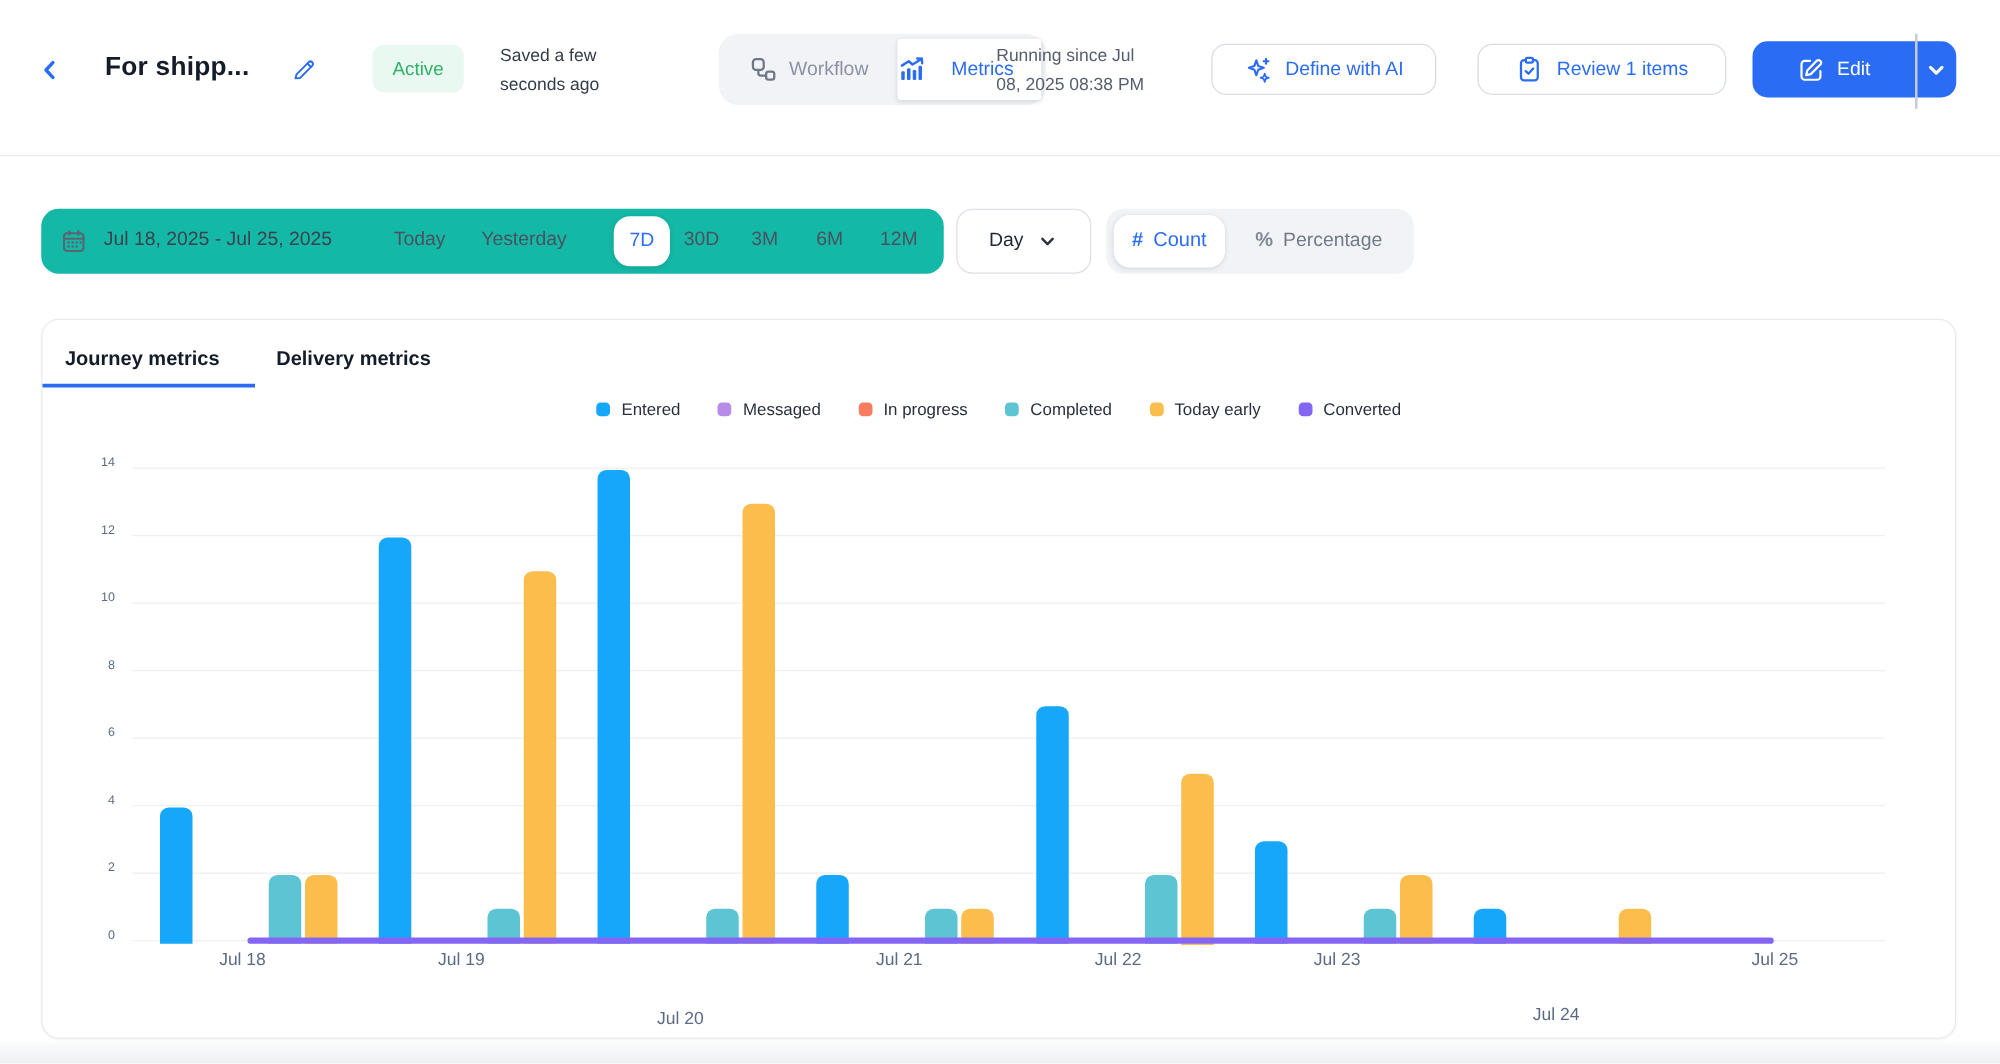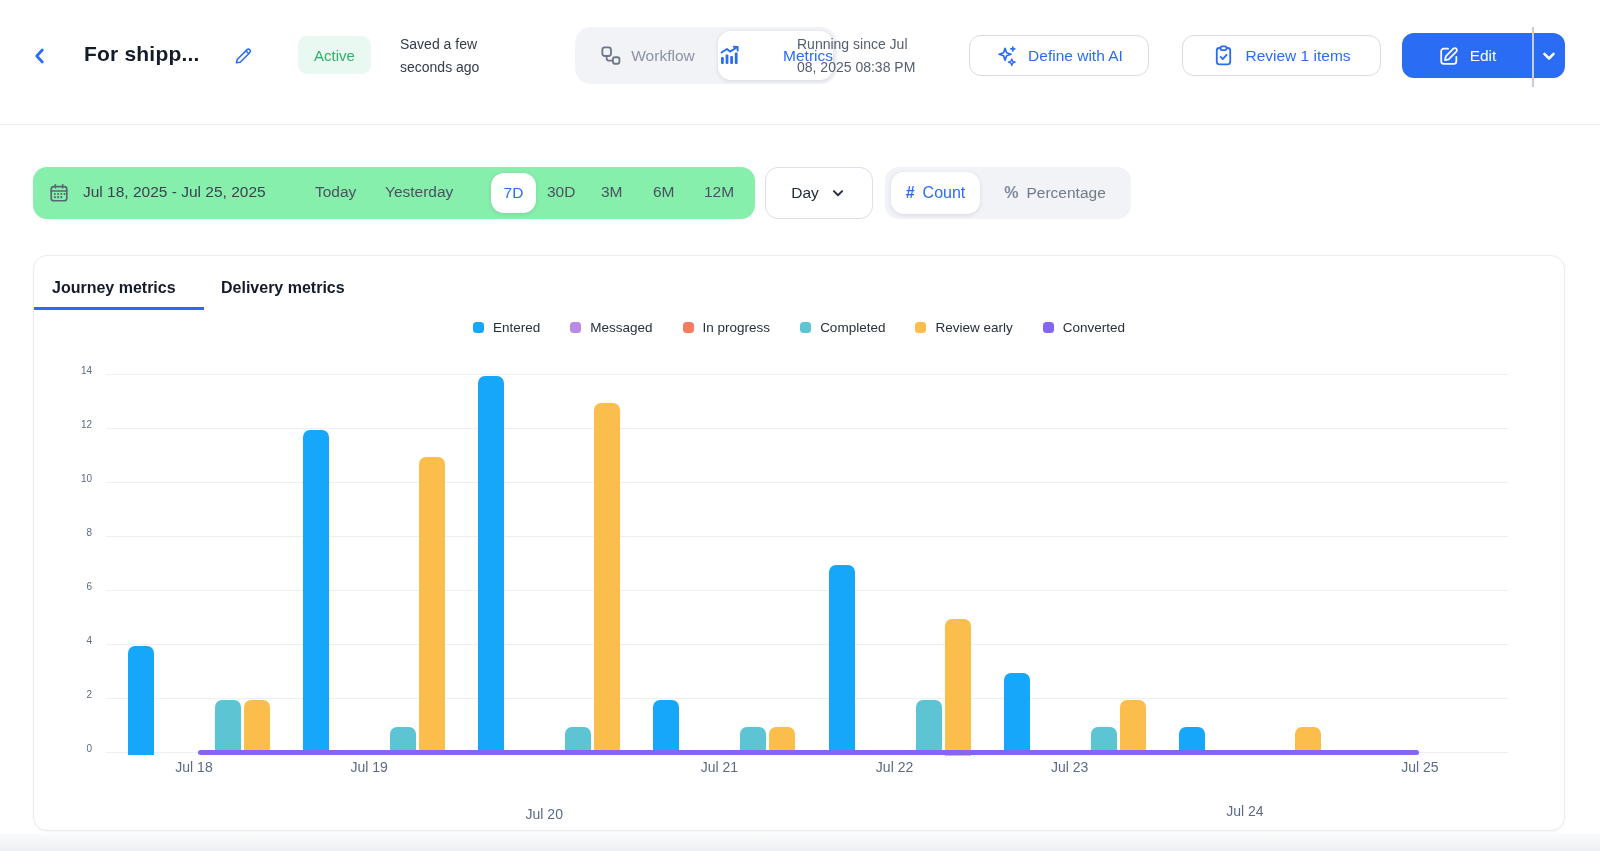--- a/index.html
+++ b/index.html
@@ -17,40 +17,40 @@
   .back-btn { left:26px; top:42px; width:28px; height:28px; display:flex; align-items:center; justify-content:center; cursor:pointer; }
   .page-title { left:84px; top:42px; font-size:21px; font-weight:700; letter-spacing:.2px; color:#141B29; white-space:nowrap; }
   .title-edit { left:230px; top:43px; width:26px; height:26px; display:flex; align-items:center; justify-content:center; cursor:pointer; }
   .badge-active { left:298px; top:36px; width:73px; height:38px; border-radius:9px; background:#E9F8F0;
     display:flex; align-items:center; justify-content:center; font-size:15px; font-weight:500; color:#30B169; }
   .saved-text { left:400px; top:33px; width:100px; font-size:14px; font-weight:500; line-height:23px; color:#333B49; }
 
   .seg-ctrl { left:527px; top:27px; width:262px; height:57px; border-radius:16px; background:#F1F3F6;margin-left:48px; }
   .seg-workflow { position:absolute; left:0; top:0; width:144px; height:57px; display:flex; align-items:center; justify-content:center; gap:9px; cursor:pointer; }
   .seg-workflow .lbl { font-size:15.5px; font-weight:500; color:#8A92A3; }
-  .seg-metrics { position:absolute; left:143px; top:4px; width:115px; height:49px; border-radius:13px; background:#fff;
-    box-shadow:0 1px 4px rgba(13,26,52,.12); display:flex; align-items:center; justify-content:space-between; gap:19px; cursor:pointer; }
+  .seg-metrics { position:absolute; left:143px; top:4px; width:115px; height:49px; border-radius:3px; background:#fff;
+    box-shadow:0 1px 4px rgba(13,26,52,.12); display:flex; align-items:center; justify-content:flex-start; gap:19px; cursor:pointer; }
   .seg-metrics .lbl { font-size:15.5px; font-weight:500; color:#2B6CF4; }
 
   .running-since { left:797px; top:33px; width:132px; font-size:14px; font-weight:500; line-height:23px; color:#555E6C; }
 
   .btn-outline { height:41px; border-radius:12px; border:1.5px solid #D7DCE4; background:#fff;
     display:flex; align-items:center; justify-content:center; gap:10px; cursor:pointer; }
   .btn-outline .lbl { font-size:15.5px; font-weight:500; color:#2B6CF4; white-space:nowrap; }
   .btn-define { left:969px; top:35px; width:180px; }
   .btn-review { left:1182px; top:35px; width:199px; }
 
   .btn-edit { left:1402px; top:33px; width:163px; height:45px; border-radius:12px; background:#2B6CF4; cursor:pointer; }
   .btn-edit .main { position:absolute; left:0; top:0; width:130px; height:45px; display:flex; align-items:center; justify-content:center; gap:10px; }
   .btn-edit .lbl { font-size:15.5px; font-weight:500; color:#fff; }
   .btn-edit .caret { position:absolute; left:131px; top:0; width:32px; height:45px; display:flex; align-items:center; justify-content:center; }
   .edit-split-divider { left:1532px; top:27px; width:2px; height:60px; background:#C6CCD5; }
 
   
-  .date-pill { left:33px; top:167px; width:722px; height:52px; border-radius:14px; background:#86efac; }
+  .date-pill { left:33px; top:167px; width:722px; height:52px; border-radius:14px; background:#14b8a6; }
   .date-pill .cal { position:absolute; left:15px; top:15px; }
   .date-range { position:absolute; left:50px; top:16px; font-size:15.5px; font-weight:500; color:#3A4250; white-space:nowrap; }
   .preset { position:absolute; top:16px; font-size:15.5px; font-weight:500; color:#4A5260; cursor:pointer; white-space:nowrap; }
   .preset-active-pill { position:absolute; left:458px; top:6px; width:45px; height:40px; border-radius:13px; background:#fff;
     box-shadow:0 1px 4px rgba(13,26,52,.12); display:flex; align-items:center; justify-content:center;
     font-size:15.5px; font-weight:500; color:#2B6CF4; cursor:pointer; }
 
   .day-dd { left:765px; top:167px; width:108px; height:52px; border-radius:13px; border:1.5px solid #DCE0E7; background:#fff;
     display:flex; align-items:center; justify-content:center; gap:10px; cursor:pointer; }
   .day-dd .lbl { font-size:15.5px; font-weight:500; color:#1F2937; }
@@ -241,21 +241,21 @@
         <div class="lg-item">
           <span class="lg-sw" style="background: rgb(250, 124, 96);"></span>
           <span class="lg-lbl">In progress</span>
         </div>
         <div class="lg-item">
           <span class="lg-sw" style="background: rgb(92, 196, 210);"></span>
           <span class="lg-lbl">Completed</span>
         </div>
         <div class="lg-item">
           <span class="lg-sw" style="background: rgb(251, 189, 76);"></span>
-          <span class="lg-lbl">Review early</span>
+          <span class="lg-lbl">Today early</span>
         </div>
         <div class="lg-item">
           <span class="lg-sw" style="background: rgb(133, 102, 244);"></span>
           <span class="lg-lbl">Converted</span>
         </div>
       </div>
     <div id="plot">
         <div class="gridline" style="left: 72px; width: 1402px; top: 495.5px;"></div>
         <div class="ytick" style="top: 486.5px;">0</div>
         <div class="gridline" style="left: 72px; width: 1402px; top: 441.6px;"></div>

